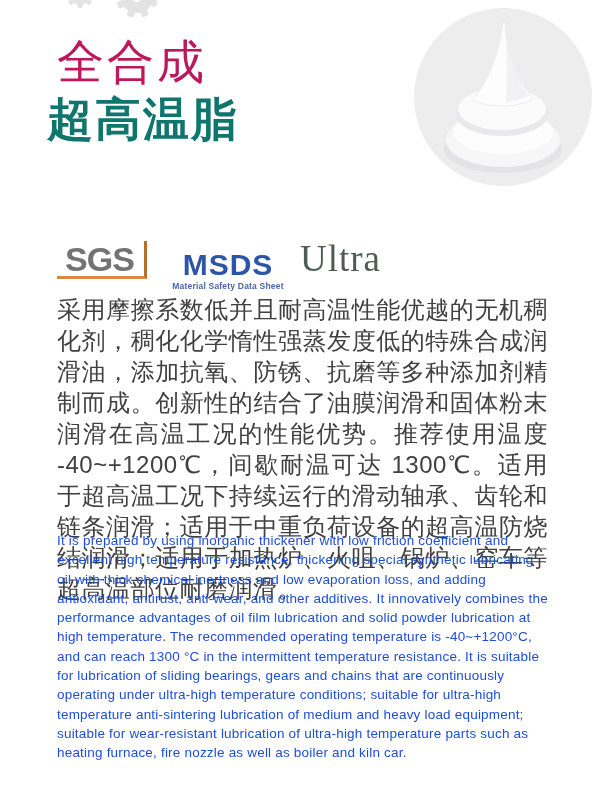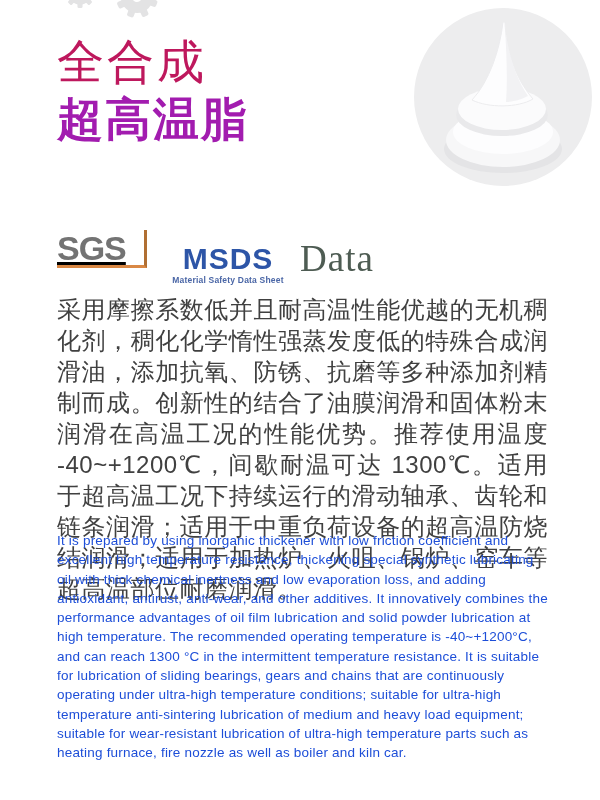--- a/index.html
+++ b/index.html
@@ -35,63 +35,62 @@
     left: 57px;
     top: 34px;
     font-size: 47px;
     line-height: 56px;
     font-weight: 500;
     letter-spacing: 3px;
     color: #be185d;
   }
   .title-cn-red {
     position: absolute;
-    left: 57px;
+    left: 47px;
     top: 92px;
     font-size: 46px;
     line-height: 54px;
     font-weight: 700;
     letter-spacing: 2px;
-    color: #a21caf;
+    color: #0f766e;
   }
   .subtitle-en {
     position: absolute;
     left: 58px;
     top: 158px;
     font-size: 18px;
     line-height: 29.5px;
     font-style: italic;
     letter-spacing: 1.2px;
     color: #a0a0a0;
   }
   .badge-sgs {
     position: absolute;
     left: 57px;
-    top: 230px;
+    top: 241px;
     width: 90px;
     height: 38px;
     border-bottom: 3px solid #d98845;
     border-right: 3px solid #b06f33;
     display: flex;
     align-items: flex-end;
-    justify-content: flex-start;
-    text-decoration: underline;
+    justify-content: center;
   }
   .badge-sgs .sgs-text {
     font-size: 34px;
     line-height: 33px;
     font-weight: 700;
     letter-spacing: -1px;
     color: #737373;
     padding-right: 2px;
   }
   .badge-msds {
     position: absolute;
     left: 168px;
-    top: 244px;
+    top: 250px;
     width: 120px;
     text-align: center;
   }
   .badge-msds .msds-main {
     font-size: 30px;
     line-height: 30px;
     font-weight: 700;
     letter-spacing: 1px;
     color: #2d55a7;
   }
@@ -174,18 +173,18 @@
 
   <div class="badge-sgs">
     <span class="sgs-text">SGS</span>
   </div>
 
   <div class="badge-msds">
     <div class="msds-main">MSDS</div>
     <div class="msds-tag">Material Safety Data Sheet</div>
   </div>
 
-  <div class="badge-rohs">Data</div>
+  <div class="badge-rohs">Ultra</div>
 
   <p class="desc-cn">采用摩擦系数低并且耐高温性能优越的无机稠化剂，稠化化学惰性强蒸发度低的特殊合成润滑油，添加抗氧、防锈、抗磨等多种添加剂精制而成。创新性的结合了油膜润滑和固体粉末润滑在高温工况的性能优势。推荐使用温度 -40~+1200℃，间歇耐温可达 1300℃。适用于超高温工况下持续运行的滑动轴承、齿轮和链条润滑；适用于中重负荷设备的超高温防烧结润滑；适用于加热炉、火咀、锅炉、窑车等超高温部位耐磨润滑。</p>
   <p class="desc-en">It is prepared by using inorganic thickener with low friction coefficient and excellent high temperature resistance, thickening special synthetic lubricating oil with thick chemical inertness and low evaporation loss, and adding antioxidant, antirust, anti-wear, and other additives. It innovatively combines the performance advantages of oil film lubrication and solid powder lubrication at high temperature. The recommended operating temperature is -40~+1200°C, and can reach 1300 °C in the intermittent temperature resistance. It is suitable for lubrication of sliding bearings, gears and chains that are continuously operating under ultra-high temperature conditions; suitable for ultra-high temperature anti-sintering lubrication of medium and heavy load equipment; suitable for wear-resistant lubrication of ultra-high temperature parts such as heating furnace, fire nozzle as well as boiler and kiln car.</p>
 
 </div>
 
 </body></html>

